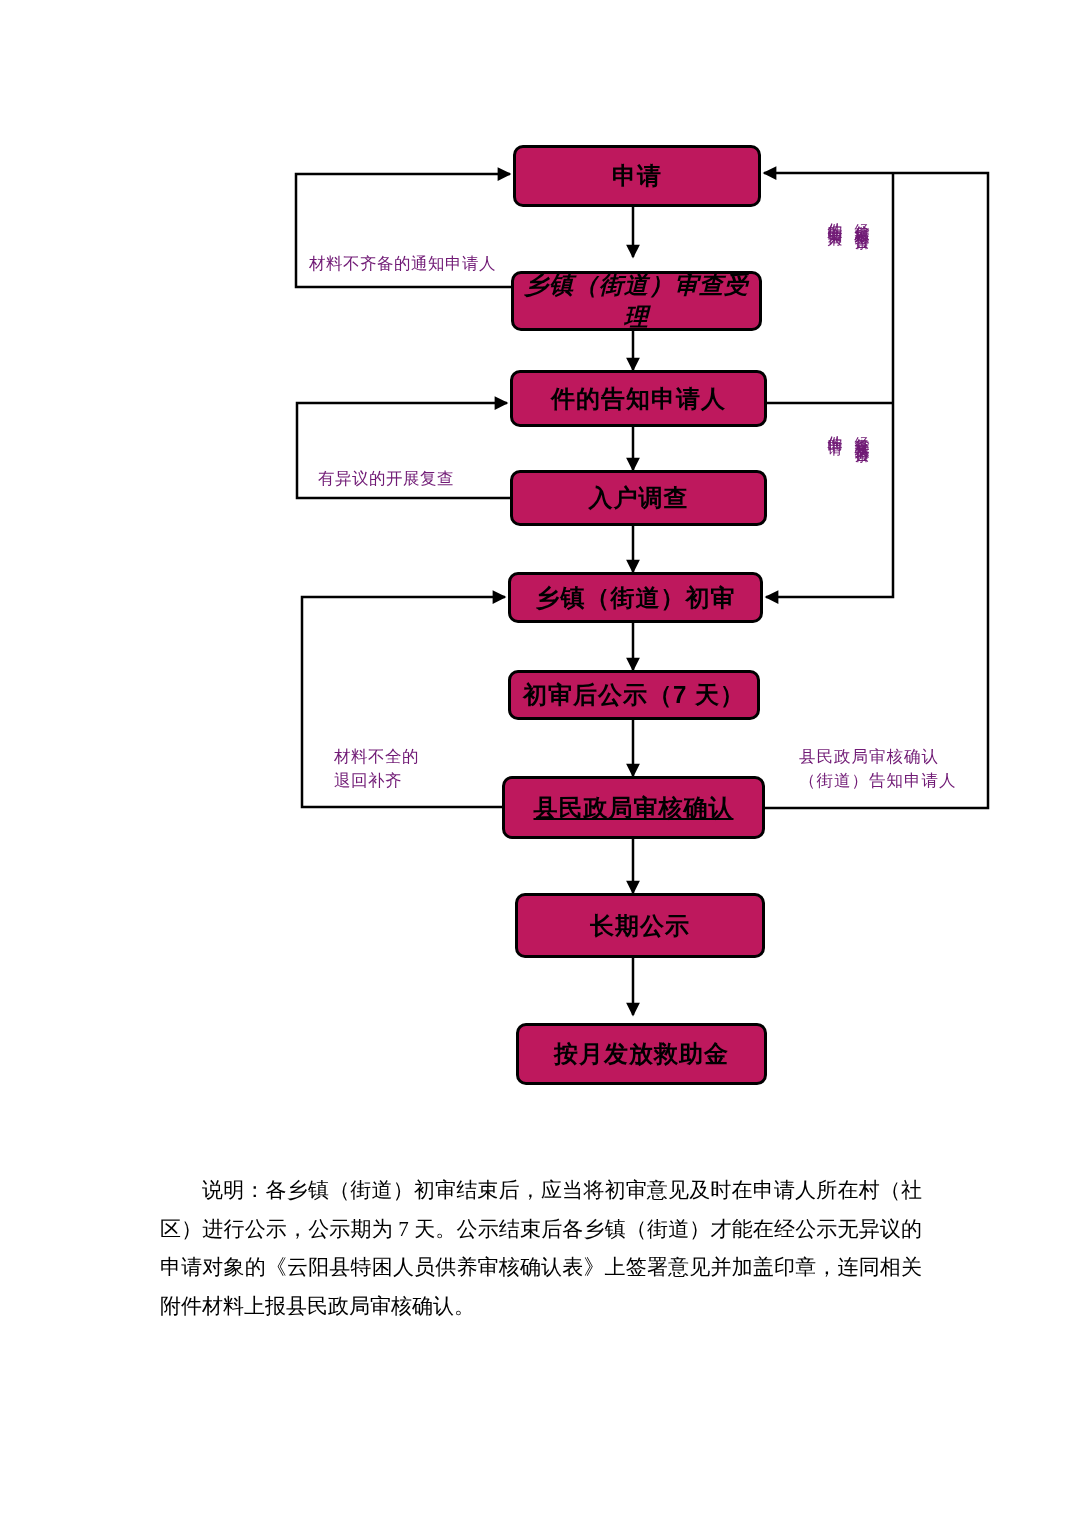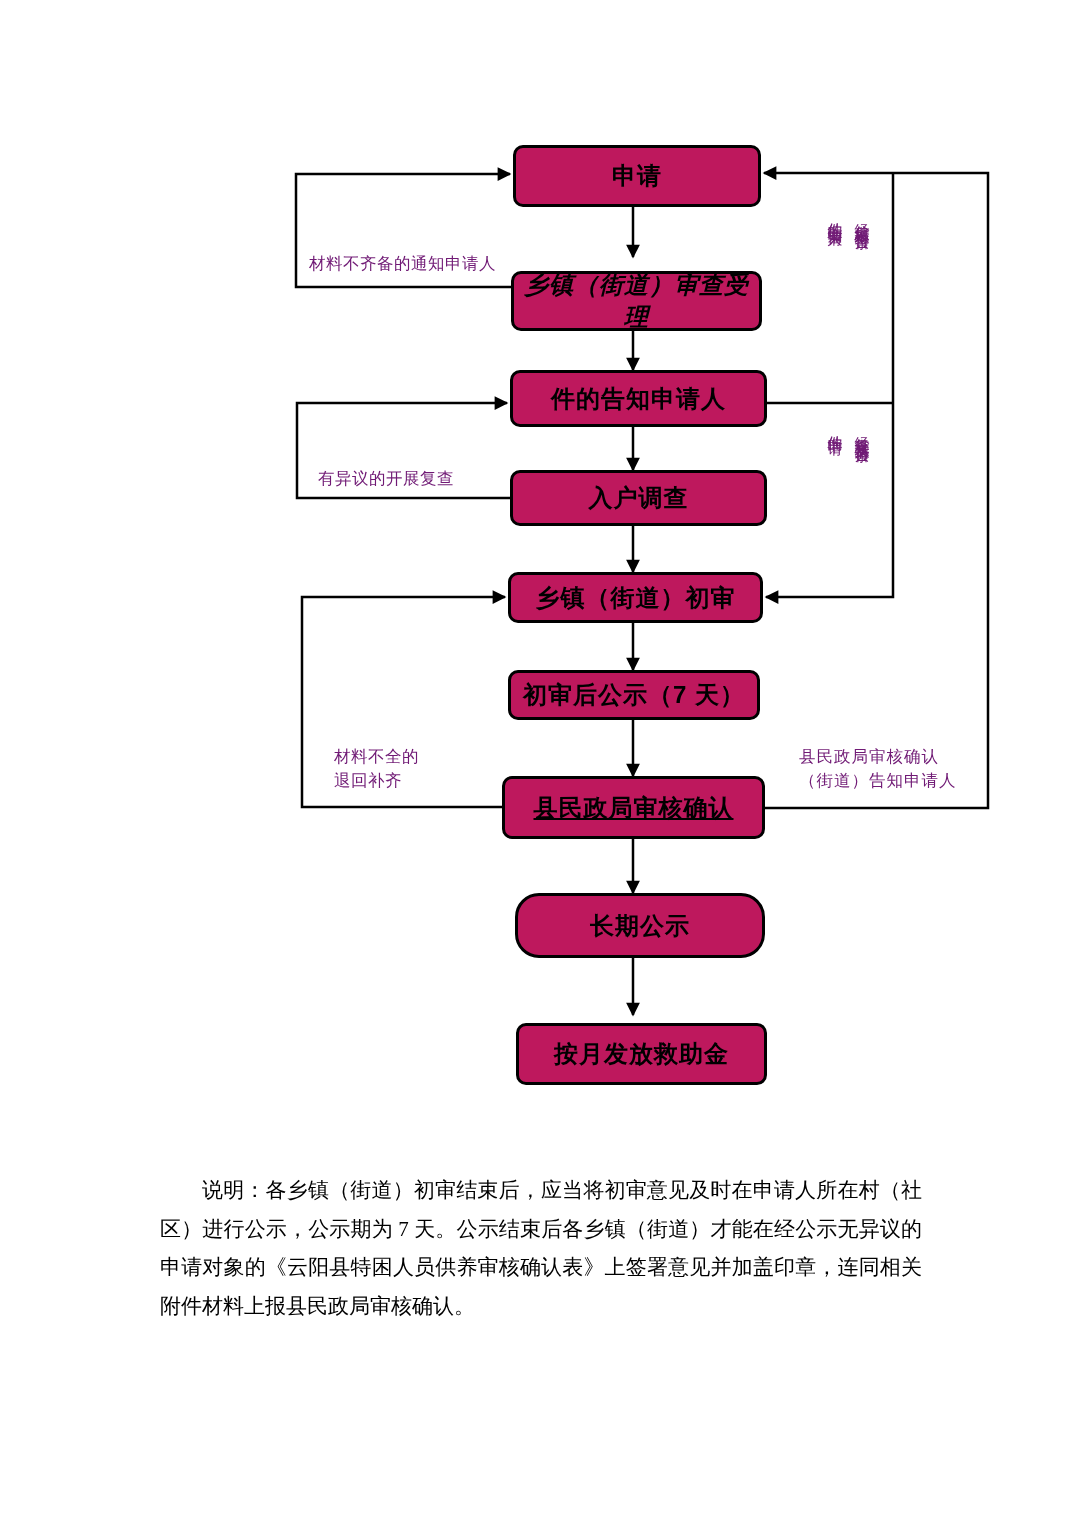--- a/index.html
+++ b/index.html
@@ -117,21 +117,21 @@
     </div>
 
   <div class="node" style="left:508px; top:670px; width:252px; height:50px;">
       <span>初审后公示（7 天）</span>
     </div>
 
   <div class="node" style="left:502px; top:776px; width:263px; height:63px;text-decoration:underline;">
       <span>县民政局审核确认</span>
     </div>
 
-  <div class="node" style="left:515px; top:893px; width:250px; height:65px;border-radius:24px;">
+  <div class="node" style="left:515px; top:893px; width:250px; height:65px;">
       <span>长期公示</span>
     </div>
 
   <div class="node" style="left:516px; top:1015px; width:251px; height:62px;margin-top:8px;">
       <span>按月发放救助金</span>
     </div>
 
   <div class="edge-label" style="left:309px; top:251px;">材料不齐备的通知申请人</div>
 
   <div class="edge-label" style="left:318px; top:466px;">有异议的开展复查</div>

